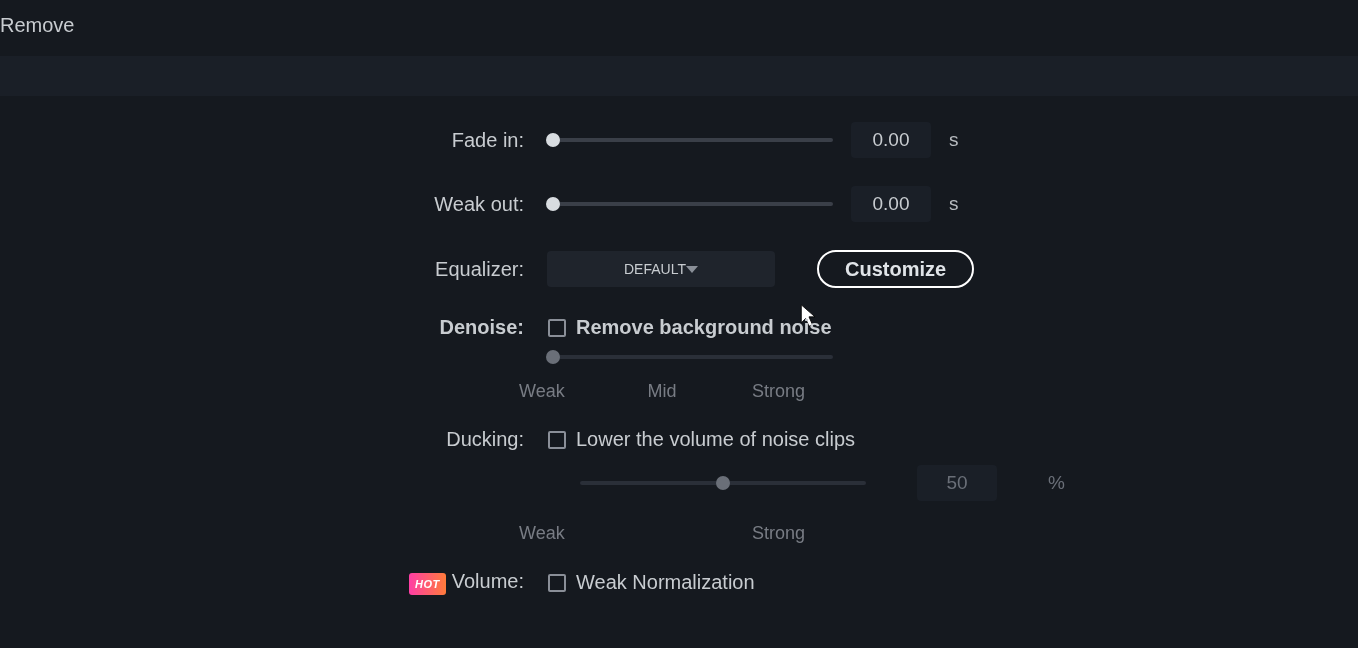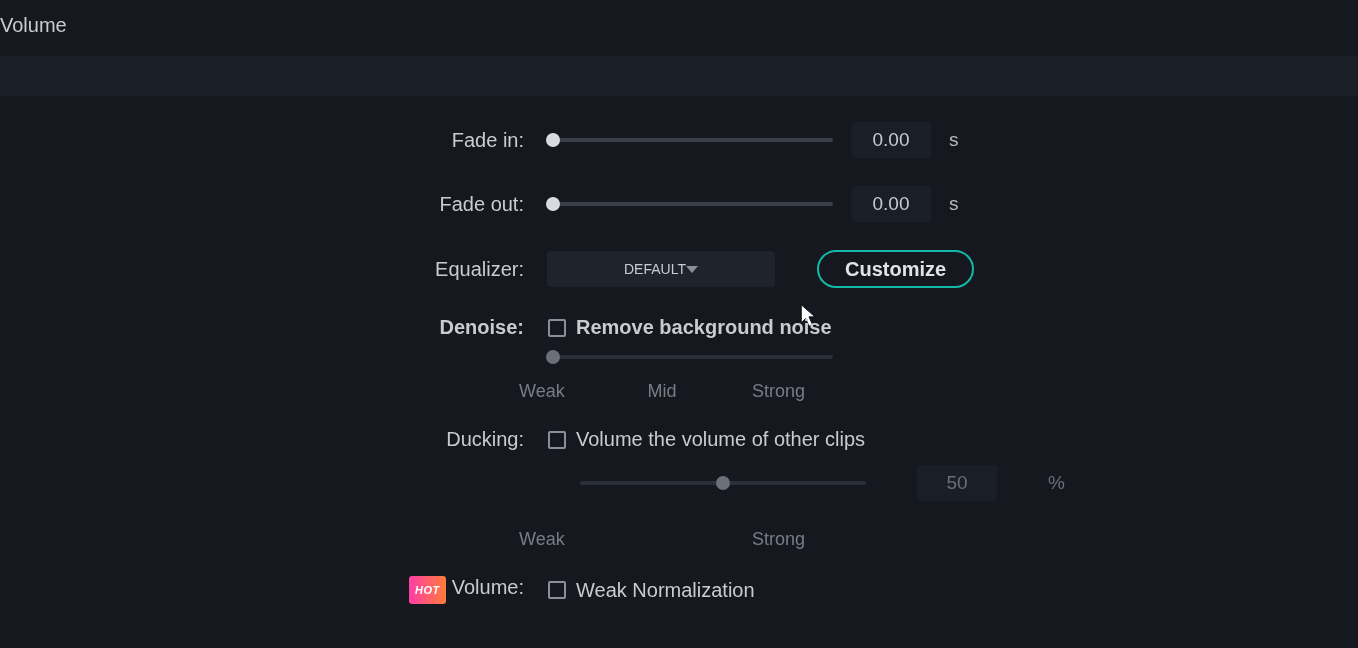--- a/index.html
+++ b/index.html
@@ -104,21 +104,21 @@
     .chevron {
       width: 0;
       height: 0;
       border-left: 6px solid transparent;
       border-right: 6px solid transparent;
       border-top: 7px solid #8a8f98;
     }
     .customize-btn {
       height: 38px;
       padding: 0 26px;
-      border: 2px solid #14b8a6;
+      border: 2px solid #ffffff;
       border-radius: 20px;
       background: transparent;
       color: #e0e4e8;
       font-size: 20px;
       font-weight: 600;
       margin-left: 42px;
       cursor: pointer;
       display: flex;
       align-items: center;
       justify-content: center;
@@ -151,21 +151,21 @@
       margin-left: 519px;
     }
     .sub-labels.three { justify-content: space-between; }
     .sub-labels .mid { position: absolute; left: 50%; transform: translateX(-50%); }
     .sub-labels-wrap { position: relative; width: 286px; margin-left: 519px; }
     .group { margin-bottom: 26px; }
     .badge {
       display: inline-flex;
       align-items: center;
       justify-content: center;
-      height: 28px;
+      height: 22px;
       padding: 0 6px;
       border-radius: 3px;
       background: linear-gradient(90deg, #ff3ea5 0%, #ff7b3a 100%);
       color: #fff;
       font-size: 11px;
       font-weight: 700;
       font-style: italic;
       margin-right: 6px;
       letter-spacing: 0.5px;
     }
@@ -173,37 +173,37 @@
       position: absolute;
       width: 18px;
       height: 24px;
       pointer-events: none;
     }
   </style>
 </head>
 <body>
 
 <div class="header">
-  <span class="tab">Volume</span>
+  <span class="tab">Remove</span>
 </div>
 <div class="subheader"></div>
 
 <div class="panel">
 
   <div class="row">
     <div class="label">Fade in:</div>
     <div class="slider-track" style="margin-left:11px;">
       <div class="slider-thumb" style="left:2%;"></div>
     </div>
     <div class="value-box">0.00</div>
     <div class="unit">s</div>
   </div>
 
   <div class="row">
-    <div class="label">Fade out:</div>
+    <div class="label">Weak out:</div>
     <div class="slider-track" style="margin-left:11px;">
       <div class="slider-thumb" style="left:2%;"></div>
     </div>
     <div class="value-box">0.00</div>
     <div class="unit">s</div>
   </div>
 
 
   <div class="row">
     <div class="label">Equalizer:</div>
@@ -236,23 +236,23 @@
         <span class="mid">Mid</span>
         <span>Strong</span>
       </div>
     </div>
   </div>
 
   <div class="group">
     <div class="row" style="margin-bottom:14px;">
       <div class="label">Ducking:</div>
       <div class="checkbox"></div>
-      <div class="check-label">Volume the volume of other clips</div>
-    </div>
-    <div class="row disabled" style="gap:33px;">
+      <div class="check-label">Lower the volume of noise clips</div>
+    </div>
+    <div class="row disabled" style="margin-bottom:6px;gap:33px;">
       <div class="label"></div>
       <div class="slider-track" style="margin-left:11px;">
         <div class="slider-thumb" style="left:50%;"></div>
       </div>
       <div class="value-box">50</div>
       <div class="unit">%</div>
     </div>
     <div class="sub-labels-wrap">
       <div class="sub-labels" style="margin-left:0;">
         <span>Weak</span>

